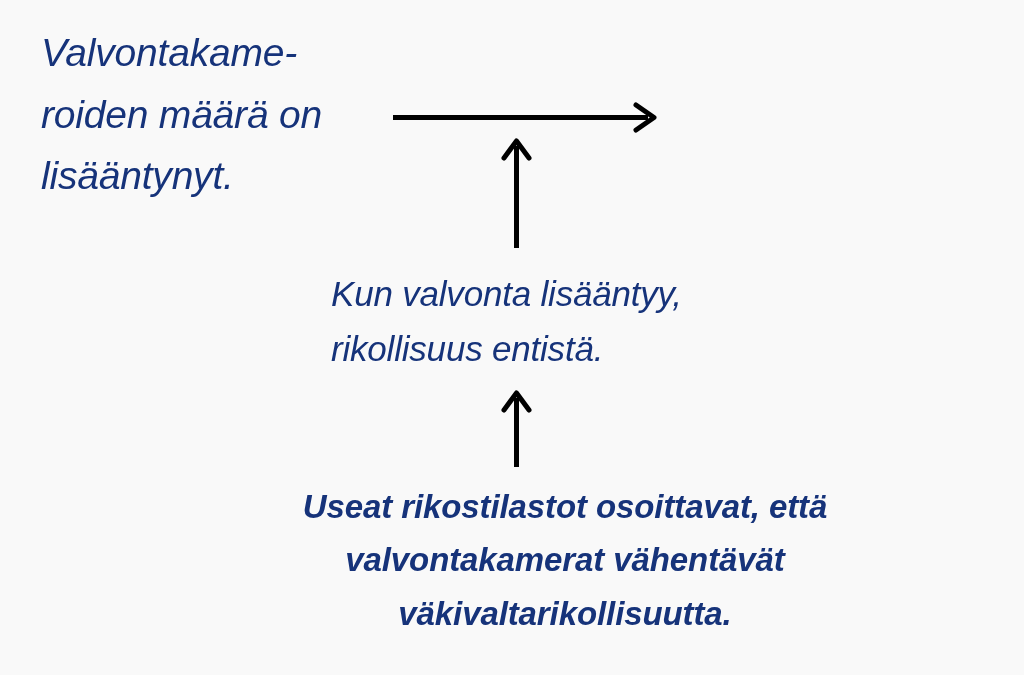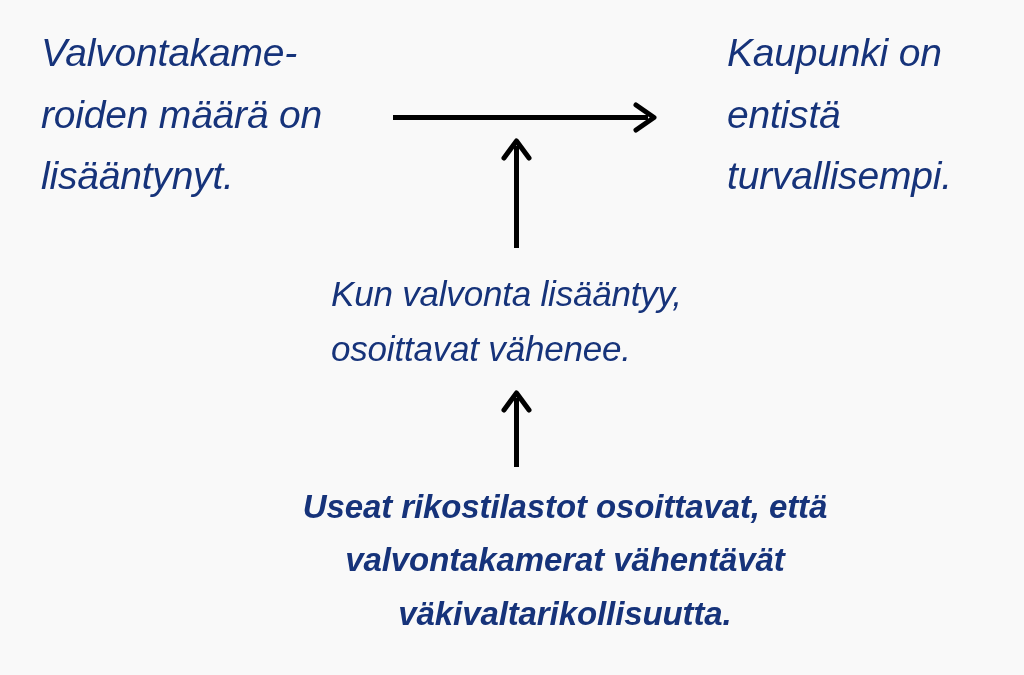--- a/index.html
+++ b/index.html
@@ -89,26 +89,23 @@
 </style>
 </head>
 <body>
 
 <div id="canvas">
 
   <div class="textblock" id="claim-premise-text">Valvontakame-
 roiden määrä on
 lisääntynyt.</div>
 
-  <div class="textblock" id="conclusion-text">Kaupunki on
-entistä
-turvallisempi.</div>
 
   <div class="textblock" id="warrant-text">Kun valvonta lisääntyy,
-osoittavat vähenee.</div>
+rikollisuus entistä.</div>
 
   <div class="textblock" id="backing-text">Useat rikostilastot osoittavat, että
 valvontakamerat vähentävät
 väkivaltarikollisuutta.</div>
 
   <svg class="arrow-svg" id="arrow-horizontal" width="272" height="36" viewBox="0 0 272 36">
     <line class="arrow-stroke" x1="3" y1="17.5" x2="258" y2="17.5"></line>
     <polyline class="arrow-head" points="246,5 264,17.5 246,30"></polyline>
   </svg>
 

